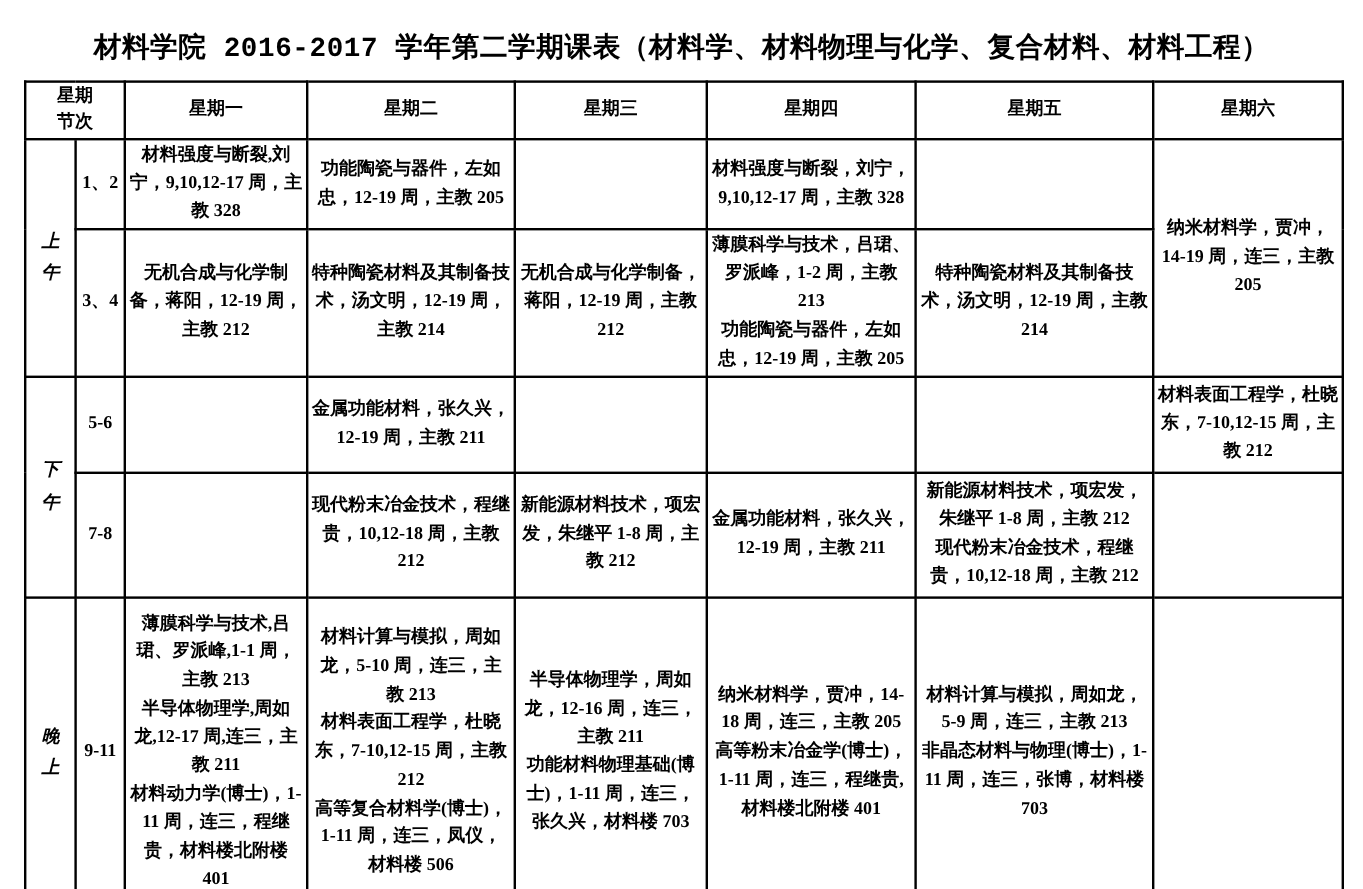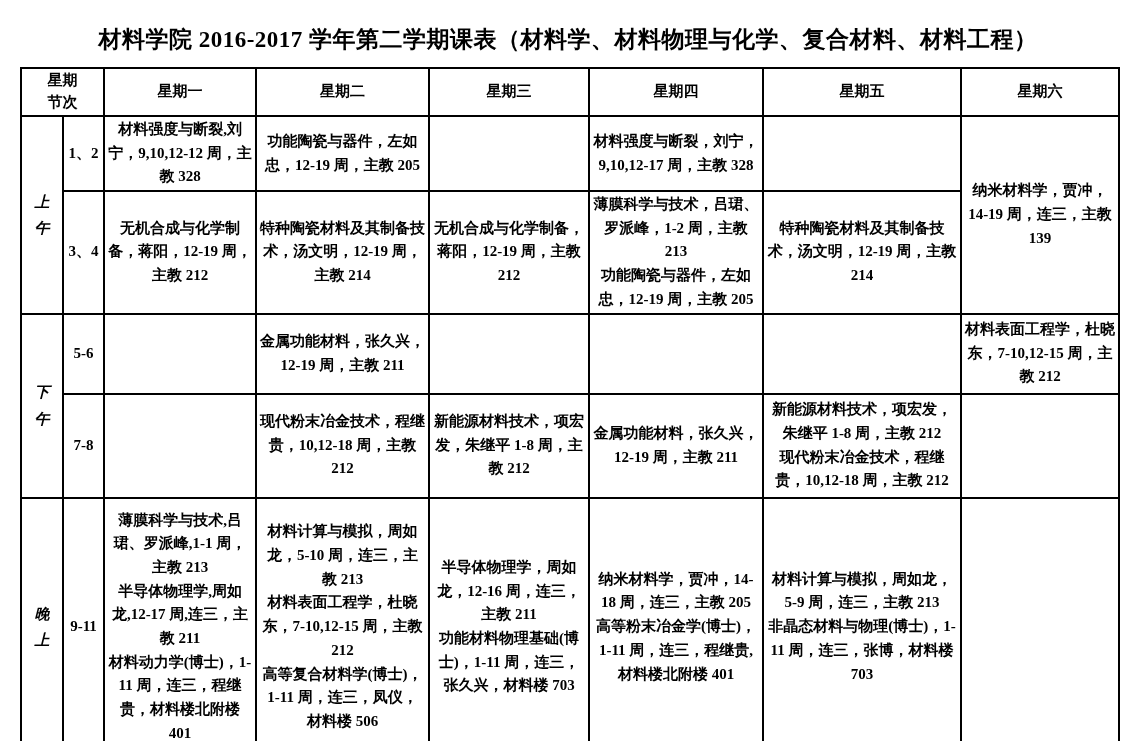--- a/index.html
+++ b/index.html
@@ -15,20 +15,21 @@
   }
   .page { position: relative; width: 1136px; height: 741px; }
   .title {
     margin: 0;
     padding-top: 24px;
     text-align: center;
     font-size: 23px;
     font-weight: bold;
     letter-spacing: 0.5px;
     white-space: nowrap;
+    font-family: Liberation Mono, monospace;
   }
   table.timetable {
     position: absolute;
     left: 20px;
     top: 67px;
     border-collapse: collapse;
     table-layout: fixed;
     background: #fff;
   }
   .timetable th, .timetable td {
@@ -86,32 +87,32 @@
       <th class="day-header">星期五</th>
       <th class="day-header">星期六</th>
     </tr>
 
     <tr style="height:73px">
       <th rowspan="2" class="part-cell">
         <div class="part-label">上午</div>
       </th>
       <th class="period-cell">1、2</th>
       <td>
-            <div class="course">材料强度与断裂,刘宁，9,10,12-12 周，主教 328</div>
+            <div class="course">材料强度与断裂,刘宁，9,10,12-17 周，主教 328</div>
           </td>
       <td>
             <div class="course">功能陶瓷与器件，左如忠，12-19 周，主教 205</div>
           </td>
       <td></td>
       <td>
             <div class="course">材料强度与断裂，刘宁，9,10,12-17 周，主教 328</div>
           </td>
       <td></td>
       <td rowspan="2">
-            <div class="course">纳米材料学，贾冲，14-19 周，连三，主教 139</div>
+            <div class="course">纳米材料学，贾冲，14-19 周，连三，主教 205</div>
           </td>
     </tr>
 
     <tr style="height:91px">
       <th class="period-cell">3、4</th>
       <td>
             <div class="course">无机合成与化学制备，蒋阳，12-19 周，主教 212</div>
           </td>
       <td>
             <div class="course">特种陶瓷材料及其制备技术，汤文明，12-19 周，主教 214</div>

